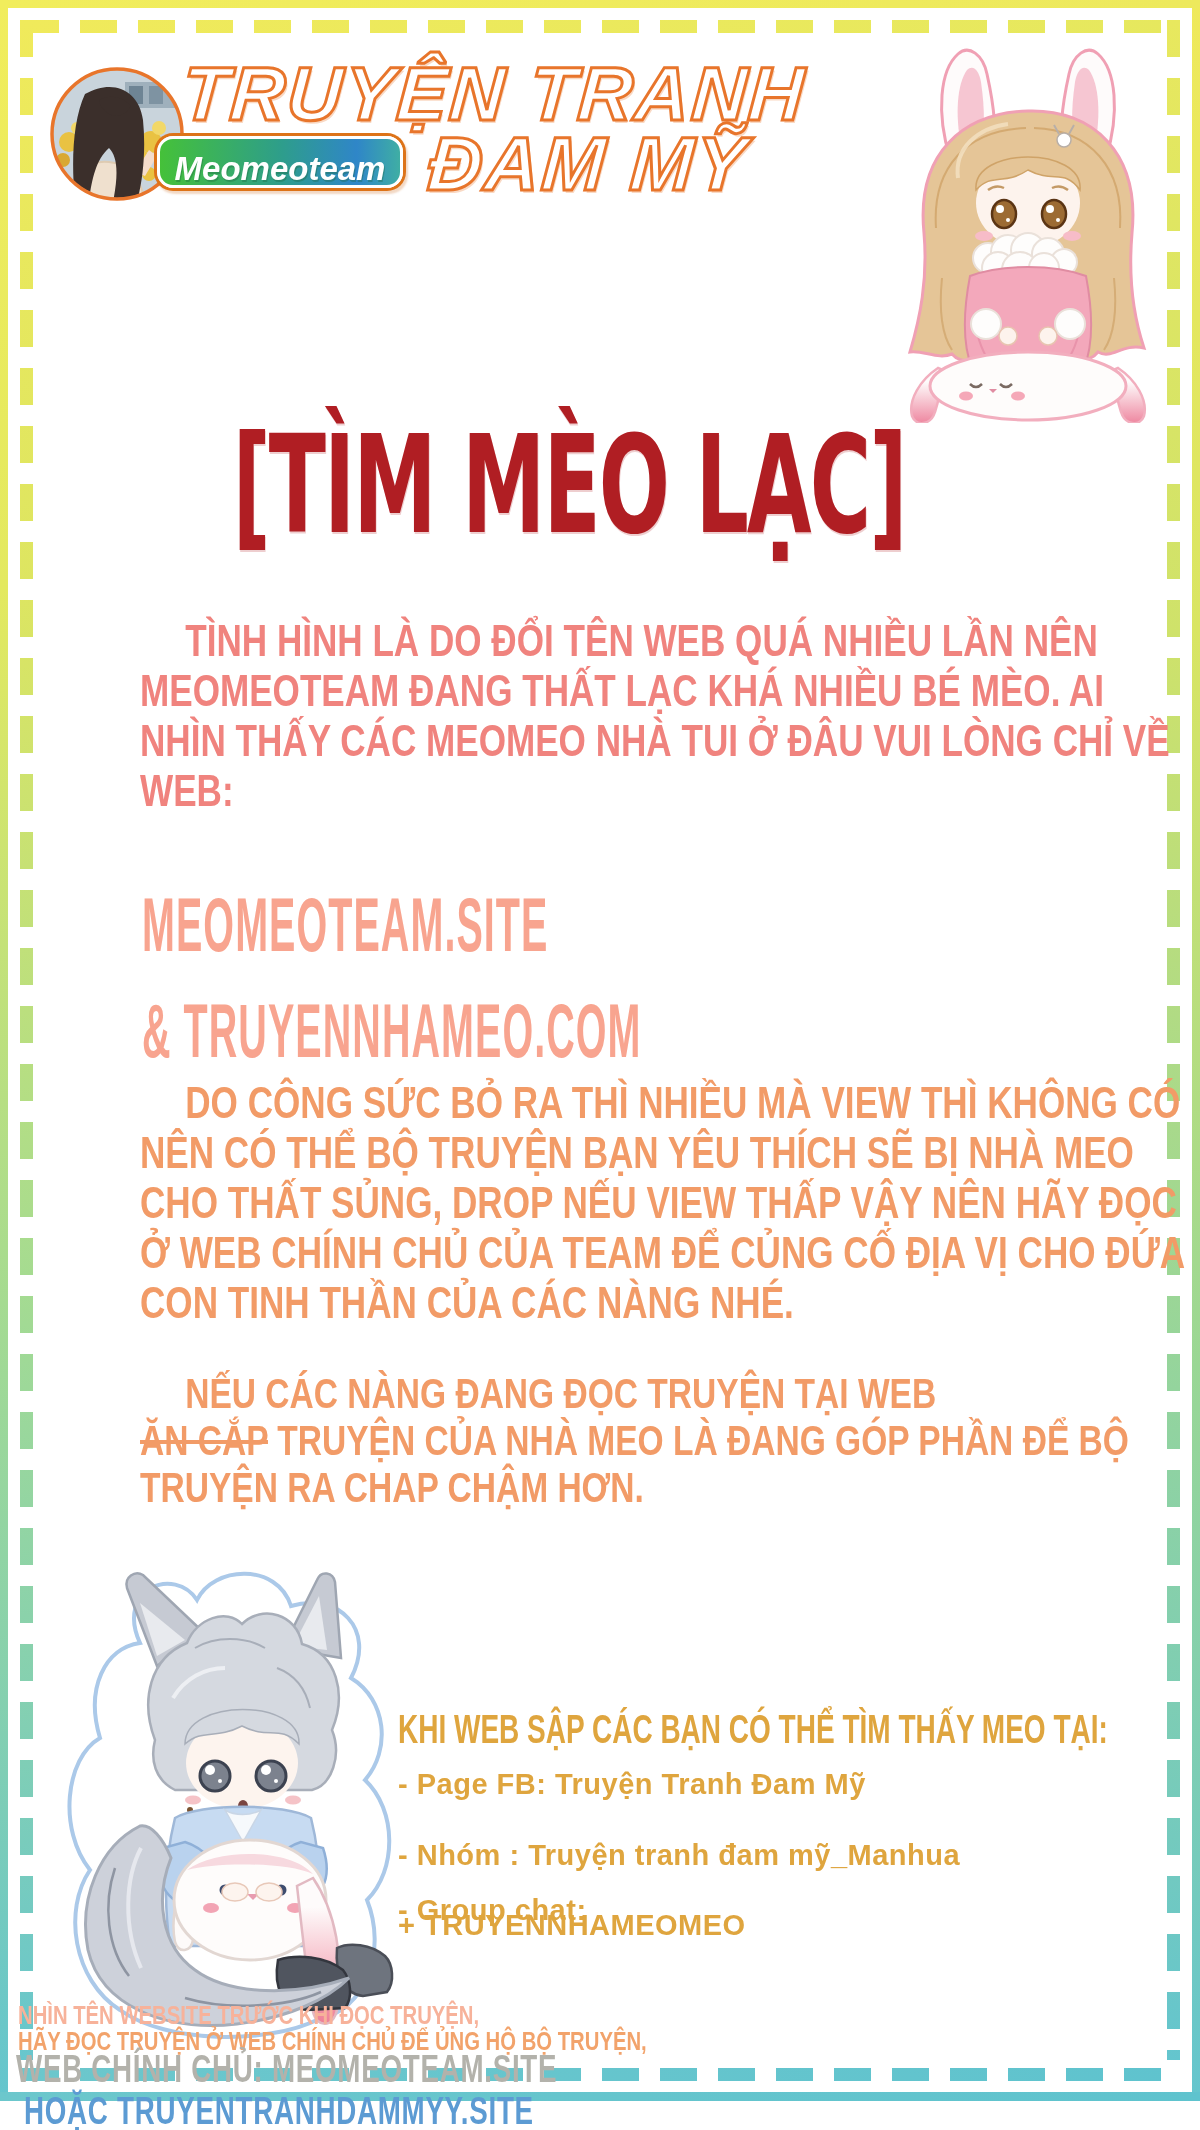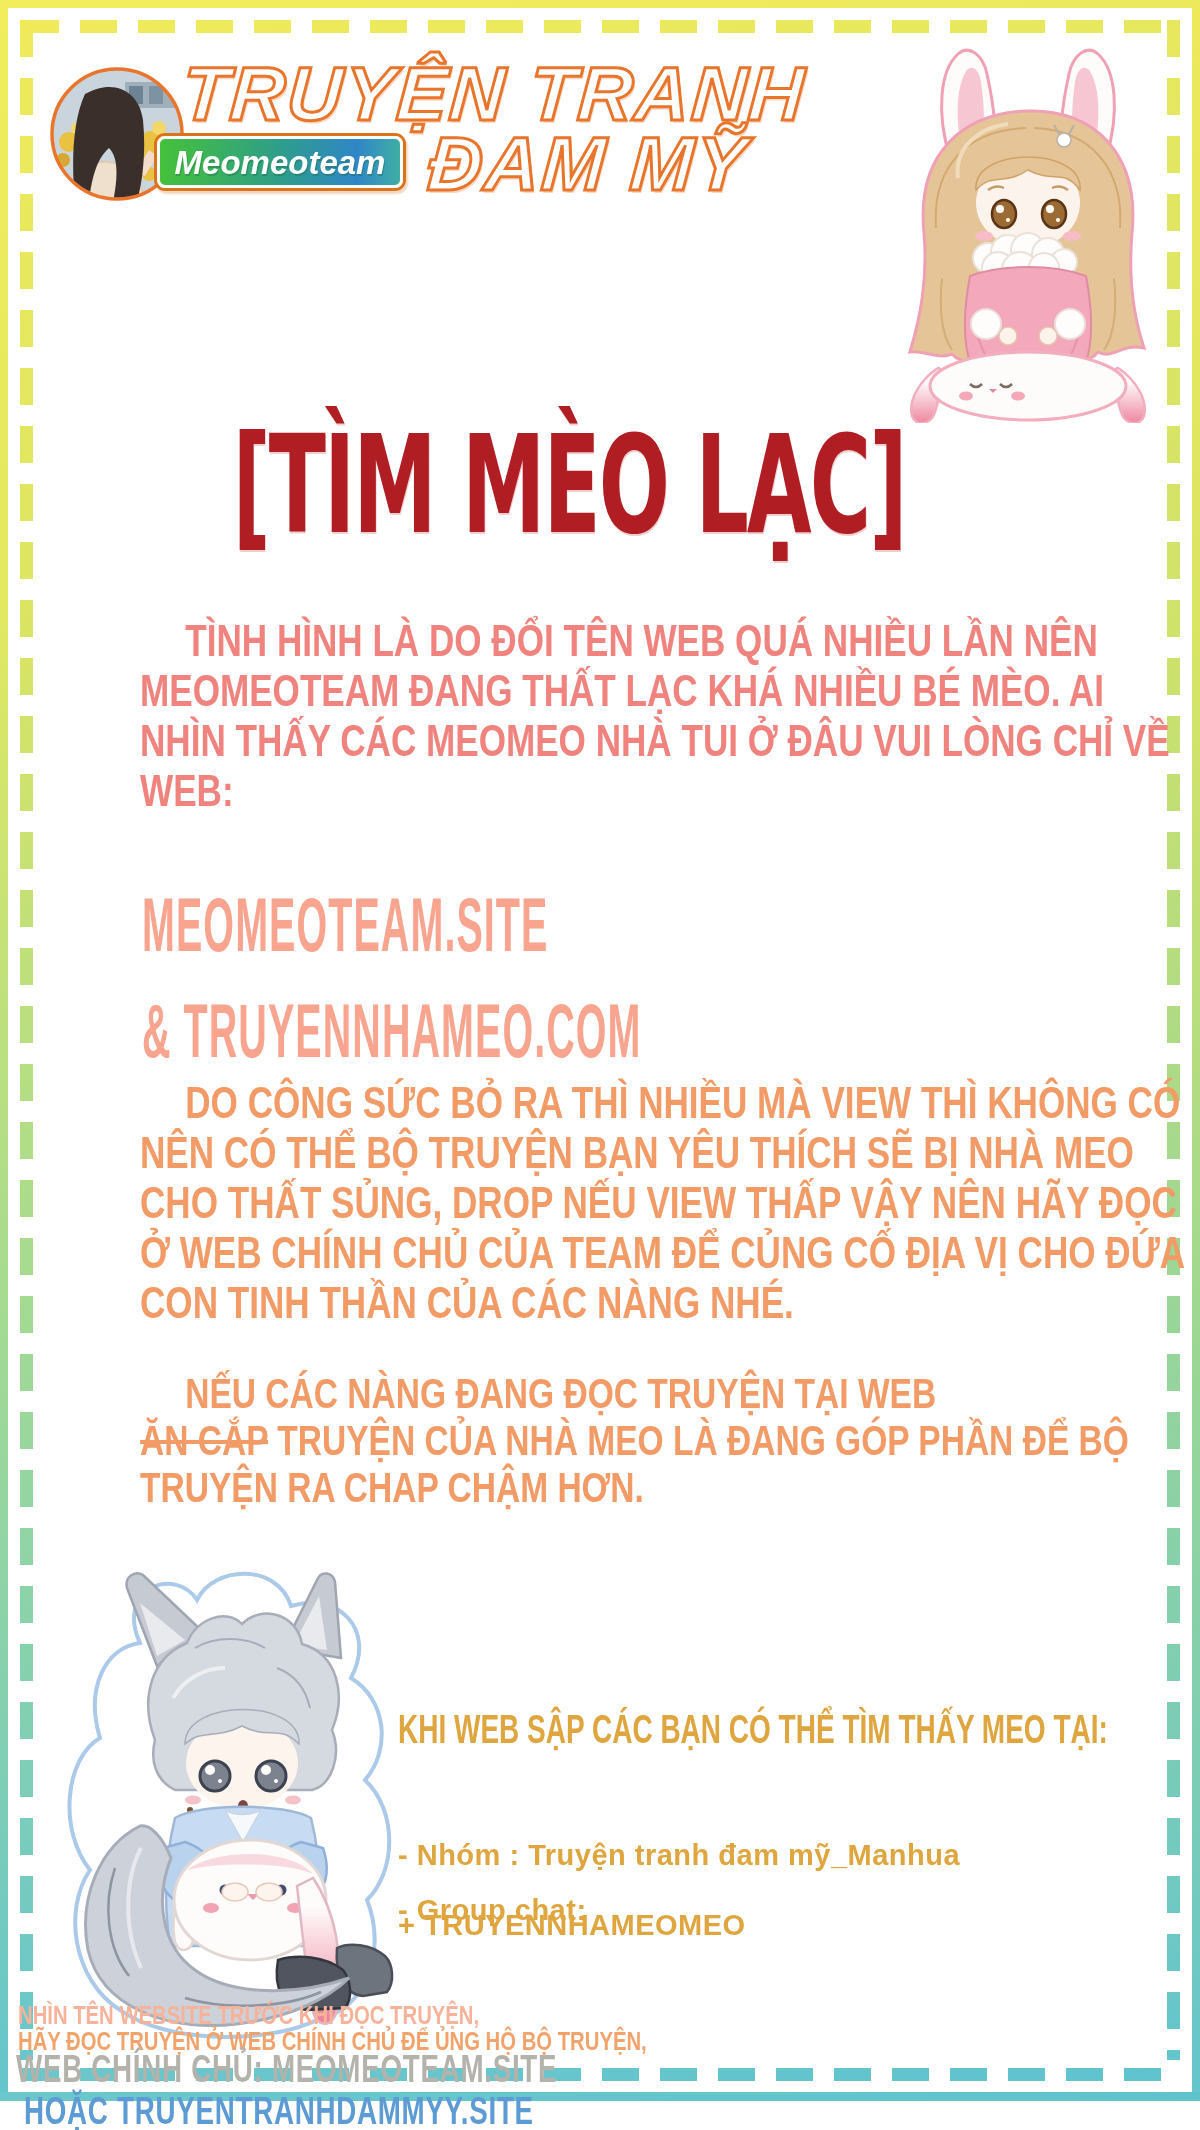--- a/index.html
+++ b/index.html
@@ -34,24 +34,24 @@
   
   .outline-title{
     position:absolute;z-index:2;white-space:nowrap;
     font:italic 800 76px/1 "Liberation Sans",sans-serif;
     color:#fff;-webkit-text-stroke:3px var(--outline-orange,#E8752B);
     letter-spacing:2px;transform:skewX(-4deg);
     text-shadow:2px 3px 0 rgba(232,117,43,.28);
   }
   #badge{
     position:absolute;left:157px;top:136px;width:246px;height:52px;z-index:3;
-    border-radius:8px;border:3px solid #fff;box-sizing:border-box;
+    border-radius:16px;border:3px solid #fff;box-sizing:border-box;
     background:linear-gradient(90deg,var(--badge-green,#45C139) 0%,#2E9E8A 50%,var(--badge-blue,#2F86C8) 82%,#3FAEA4 100%);
     box-shadow:0 0 0 3px #DD7318, 2px 3px 2px 3px rgba(205,100,20,.25);
-    display:flex;align-items:center;justify-content:center;
+    display:flex;align-items:flex-end;justify-content:center;
   }
   #badge span{font:italic 800 33px/1 "Liberation Sans",sans-serif;color:#fff;
     text-shadow:1px 2px 0 rgba(30,100,60,.35);}
   
   .cond{position:absolute;z-index:2;transform-origin:0 0;font-weight:700;
         font-family:"Liberation Sans","DejaVu Sans",sans-serif;}
   .cond div{white-space:nowrap;}
   .indent{padding-left:58px;}
   .strike{text-decoration:line-through;text-decoration-thickness:4px;}
   
@@ -298,20 +298,21 @@
       <path d="M95,278 C55,298 33,350 43,402 C56,458 120,484 192,476 C242,470 282,452 304,430 C252,448 185,448 150,422 C116,398 110,350 126,310 C118,290 106,276 95,278 Z" fill="#CDD1DA" stroke="#A6ADB9" stroke-width="3"></path>
       <path d="M70,320 C58,356 62,400 84,428" fill="none" stroke="#8E95A2" stroke-width="2.5"></path>
       <path d="M96,300 C80,330 78,380 96,420" fill="none" stroke="#E6E8EE" stroke-width="4"></path>
       <path d="M140,450 C180,462 240,460 276,444" fill="none" stroke="#8E95A2" stroke-width="2.5"></path>
     </g>
   </svg>
 
   <div class="cond" style="left:398px;top:1706px;width:1120px;font-size:40px;line-height:46px;transform:scaleX(.7);color:var(--contacts-gold,#DFA53E);">
     <div>KHI WEB SẬP CÁC BẠN CÓ THỂ TÌM THẤY MEO TẠI:</div>
   </div>
+  <div class="contact-item" style="left:398px;top:1770px;">- Page FB: Truyện Tranh Đam Mỹ</div>
   <div class="contact-item" style="left:398px;top:1817px;margin-top:24px;">- Nhóm : Truyện tranh đam mỹ_Manhua</div>
   <div class="contact-item" style="left:398px;top:1896px;">- Group chat:</div>
   <div class="contact-item" style="left:398px;top:1911px;">+ TRUYENNHAMEOMEO</div>
 
   <div class="footer-line" style="left:18px;top:2000px;font-size:26px;transform:scaleX(.78);color:var(--footer-peach,#F7B29A);">NHÌN TÊN WEBSITE TRƯỚC KHI ĐỌC TRUYỆN,</div>
   <div class="footer-line" style="left:18px;top:2026px;font-size:26px;transform:scaleX(.78);color:var(--footer-orange,#F2A36B);">HÃY ĐỌC TRUYỆN Ở WEB CHÍNH CHỦ ĐỂ ỦNG HỘ BỘ TRUYỆN,</div>
   <div class="footer-line" style="left:16px;top:2048px;font-size:38px;transform:scaleX(.73);color:var(--footer-gray,#B3B2AB);letter-spacing:1px;">WEB CHÍNH CHỦ: MEOMEOTEAM.SITE</div>
   <div class="footer-line" style="left:24px;top:2090px;font-size:38px;transform:scaleX(.73);color:var(--footer-blue,#5C9BD3);letter-spacing:1px;">HOẶC TRUYENTRANHDAMMYY.SITE</div>
 
 </div>

